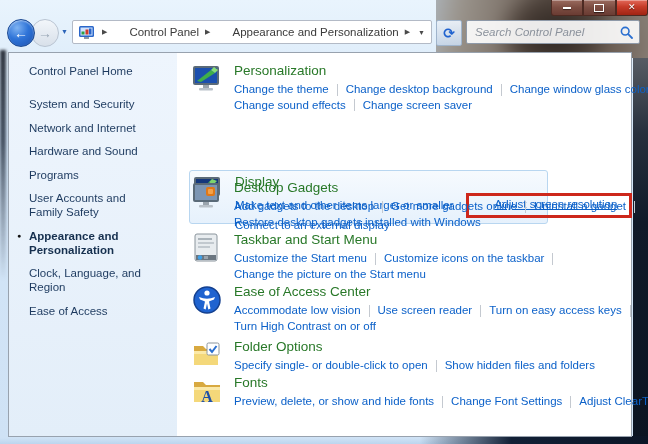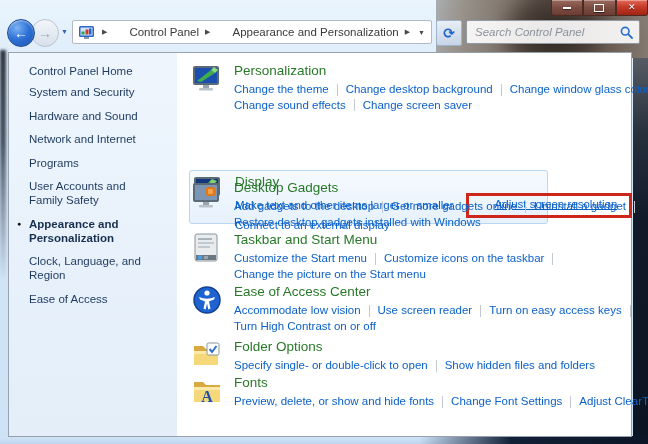--- a/index.html
+++ b/index.html
@@ -49,21 +49,21 @@
   .search-box{position:absolute;left:466px;top:2px;width:174px;height:24px;border:1px solid #8e99a8;border-radius:2px;
               background:rgba(255,255,255,.9);display:flex;align-items:center;box-sizing:border-box;padding:0 6px;}
   .search-box input{flex:1;border:none;outline:none;background:transparent;font-size:11.5px;
                     font-style:italic;color:#6c7684;font-family:"Liberation Sans",sans-serif;min-width:0;}
   .search-box input::placeholder{color:#8b929c;font-style:italic;}
   
   .content{position:absolute;left:8px;top:52px;width:624px;height:385px;background:#fff;
            border:1px solid #98a2ae;box-sizing:border-box;z-index:3;}
   .sidebar{position:absolute;left:0;top:0;width:168px;height:100%;
            background:linear-gradient(180deg,#eef5fd 0%,#e3eef9 100%);box-sizing:border-box;padding:12px 8px 0 20px;}
-  .side-home{font-size:11.5px;color:#1d3a5f;margin-bottom:6px;cursor:pointer;}
+  .side-home{font-size:11.5px;color:#1d3a5f;margin-bottom:18px;cursor:pointer;}
   .side-item{font-size:11.5px;color:#1d3a5f;line-height:14px;margin-bottom:5.5px;padding:2px 0;cursor:pointer;max-width:132px;}
   .side-item.active{font-weight:bold;color:#16304f;position:relative;}
   .bullet{position:absolute;left:-12px;top:2px;font-size:7px;color:#111;}
   .main{position:absolute;left:168px;top:0;right:0;bottom:0;}
   .section{position:absolute;left:14px;display:flex;}
   .sec-icon{width:32px;height:32px;flex:0 0 32px;margin-right:11px;}
   .sec-title{font-size:13.5px;color:#287828;margin:0 0 4px 0;font-weight:normal;cursor:pointer;}
   .link-row{font-size:11.5px;line-height:15.5px;display:flex;align-items:center;white-space:nowrap;}
   .tlink{color:#0c61c9;text-decoration:none;cursor:pointer;}
   .sep{display:inline-block;width:1px;height:12px;background:#c4c9d0;margin:0 8px;}
@@ -135,22 +135,22 @@
       <line x1="8.2" y1="8.2" x2="12" y2="12" stroke="#2a6fd0" stroke-width="1.8" stroke-linecap="round"></line>
     </svg>
   </div>
 </div>
 
 <div class="content">
 
   <div class="sidebar">
     <div class="side-home">Control Panel Home</div>
     <div class="side-item">System and Security</div>
+    <div class="side-item">Network and Internet</div>
     <div class="side-item">Hardware and Sound</div>
-    <div class="side-item">Network and Internet</div>
     <div class="side-item">Programs</div>
     <div class="side-item">User Accounts and Family Safety</div>
     <div class="side-item active">
       <span class="bullet">●</span>
       <span>Appearance and Personalization</span>
     </div>
     <div class="side-item">Clock, Language, and Region</div>
     <div class="side-item">Ease of Access</div>
   </div>
 

